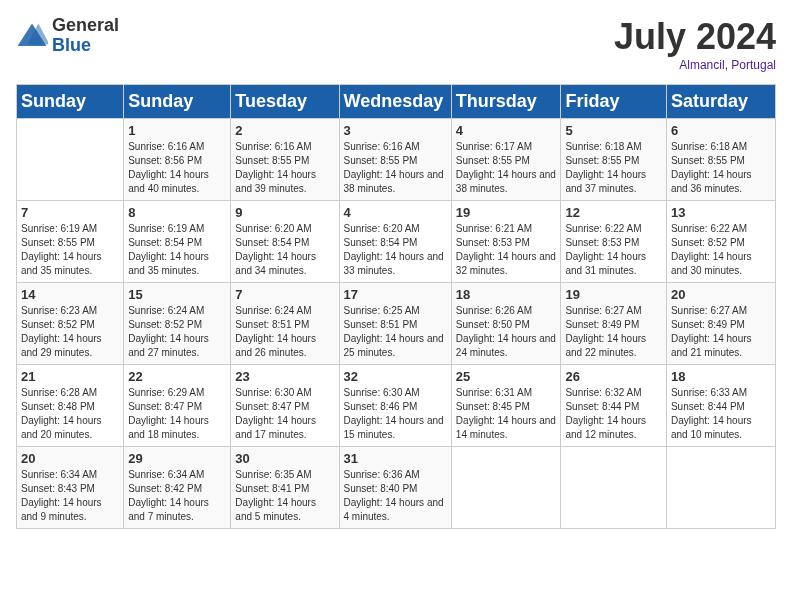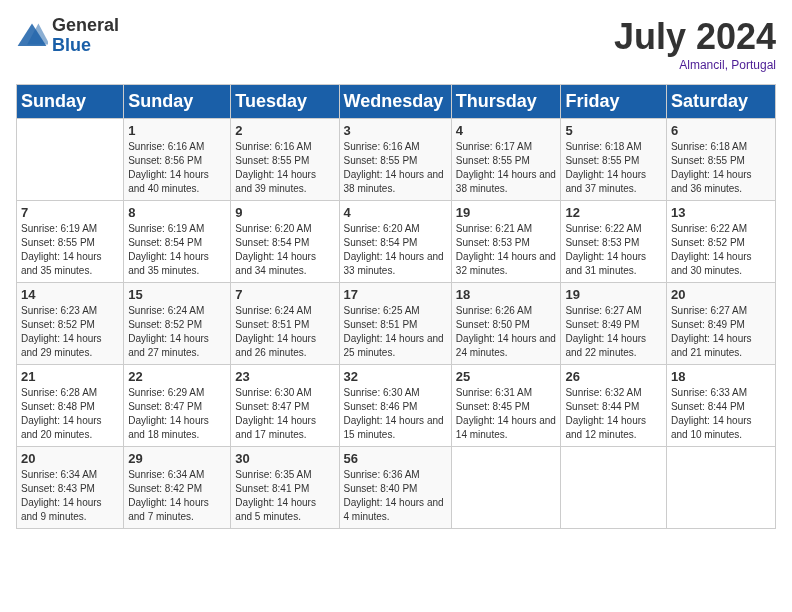--- a/index.html
+++ b/index.html
@@ -250,21 +250,21 @@
         </td>
         <td>
           <div class="day-number">29</div>
           <div class="day-info">Sunrise: 6:34 AM<br>Sunset: 8:42 PM<br>Daylight: 14 hours and 7 minutes.</div>
         </td>
         <td>
           <div class="day-number">30</div>
           <div class="day-info">Sunrise: 6:35 AM<br>Sunset: 8:41 PM<br>Daylight: 14 hours and 5 minutes.</div>
         </td>
         <td>
-          <div class="day-number">56</div>
+          <div class="day-number">31</div>
           <div class="day-info">Sunrise: 6:36 AM<br>Sunset: 8:40 PM<br>Daylight: 14 hours and 4 minutes.</div>
         </td>
         <td class="empty-cell"></td>
         <td class="empty-cell"></td>
         <td class="empty-cell"></td>
       </tr>
     </tbody>
 </table>
 
 </body></html>

